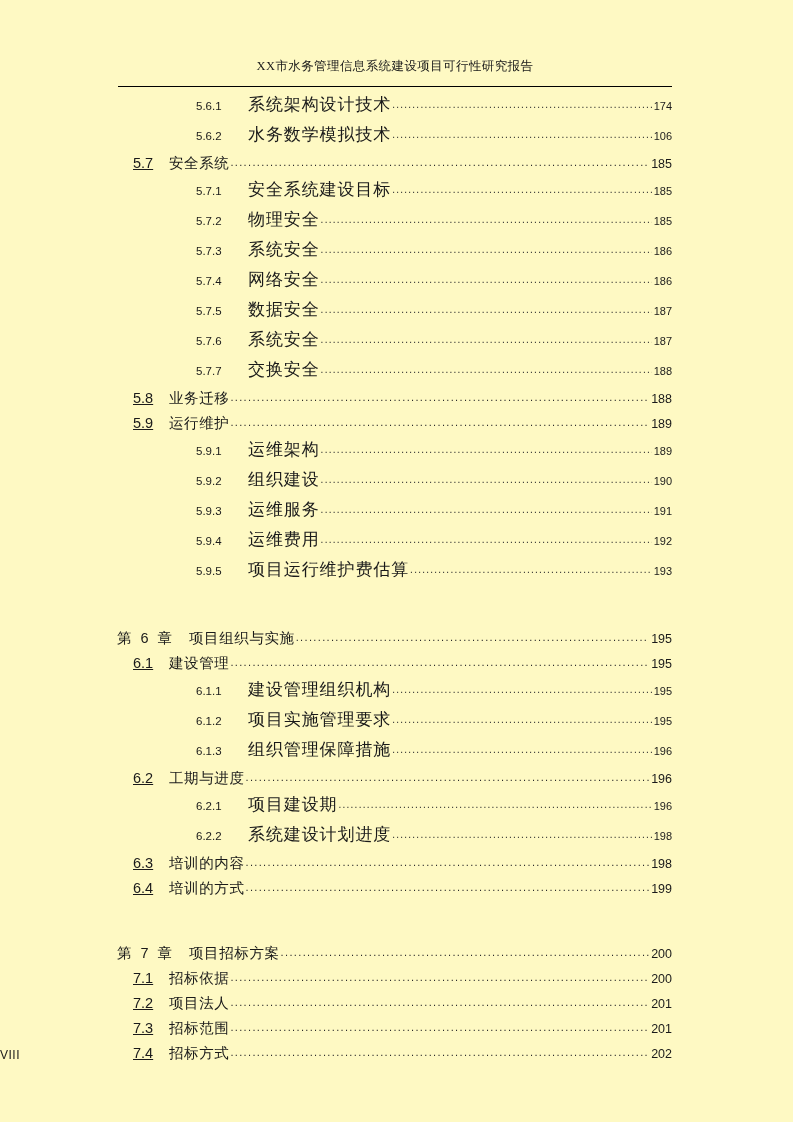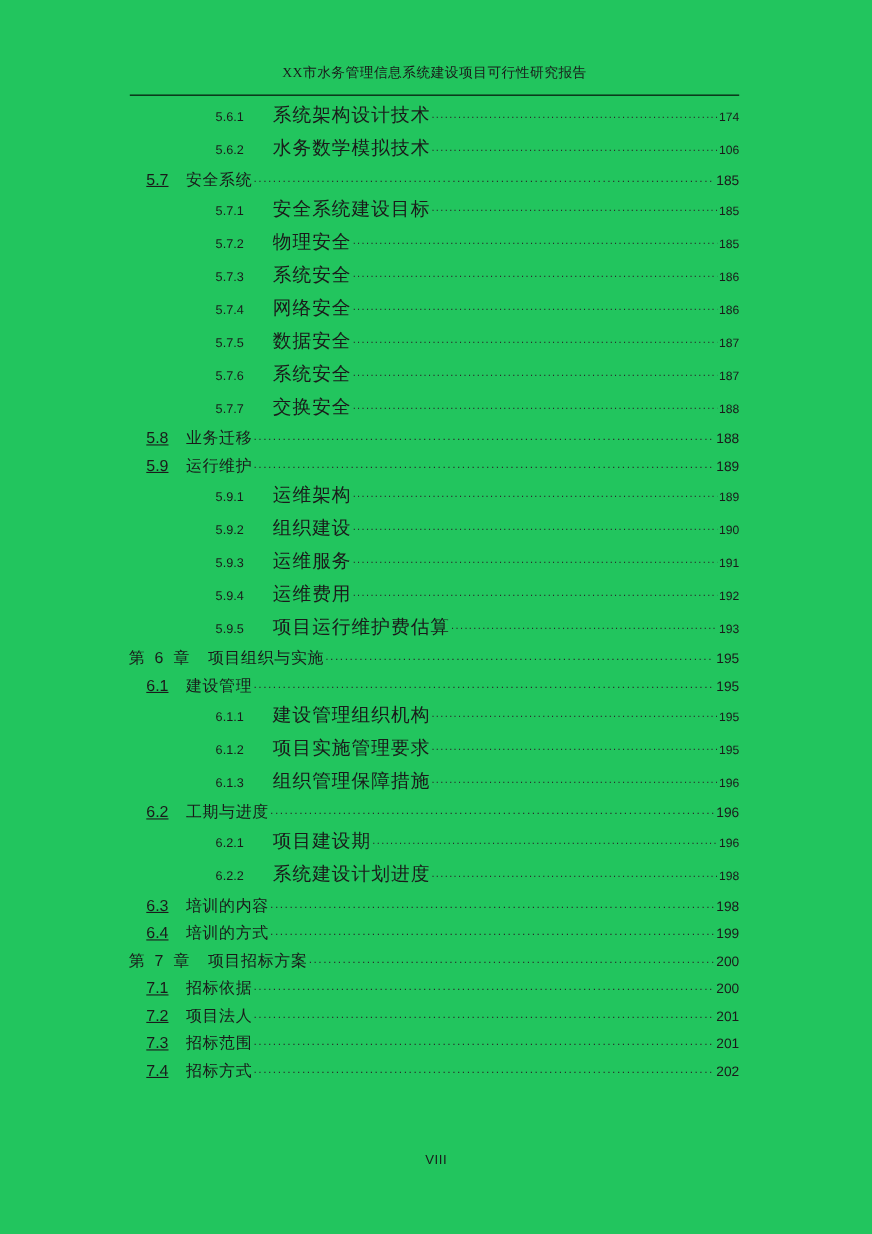--- a/index.html
+++ b/index.html
@@ -10,21 +10,21 @@
   body {
     font-family: "Liberation Sans", "DejaVu Sans", sans-serif;
     color: #000000;
     -webkit-font-smoothing: antialiased;
   }
 
   .page {
     position: relative;
     width: 793px;
     height: 1122px;
-    background: #22c55e;
+    background: #fef9c3;
     overflow: hidden;
     box-sizing: border-box;
   }
 
   
   .page-header {
     position: absolute;
     left: 118px;
     top: 58px;
     width: 554px;
@@ -135,31 +135,30 @@
   .toc-entry .pageno {
     flex: 0 0 auto;
     text-align: center;
     font-size: 12.5px;
   }
   .toc-entry.lvl3 .pageno {
     font-size: 11px;
   }
 
   
-  .toc-entry.lvl1 { width: 555px; }
+  .toc-entry.lvl1 { width: 555px; margin-top: 40px; }
   .toc-entry.lvl2 { width: 539px; }
   .toc-entry.lvl3 { width: 520px; }
 
   
   .page-footer {
     position: absolute;
     left: 0;
     top: 1045px;
     width: 793px;
-    text-align: center;
   }
   .page-footer .folio {
     font-size: 12px;
     color: #1a1a1a;
     letter-spacing: 0.5px;
   }
 </style>
 </head>
 <body>
 

